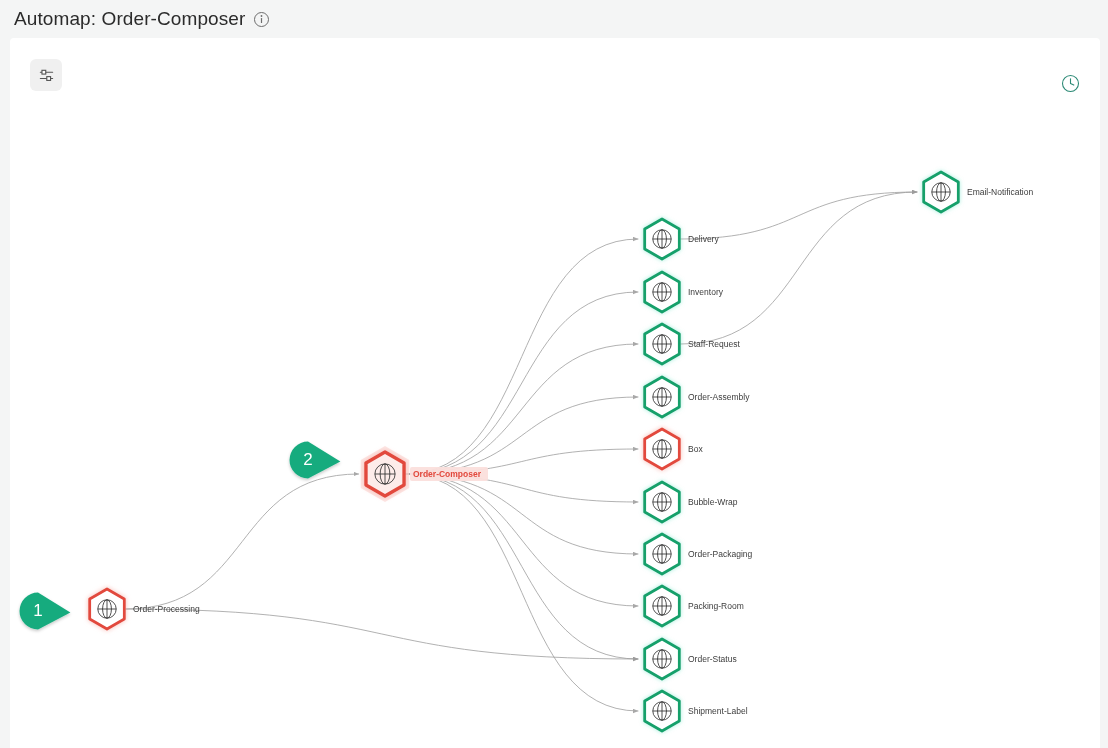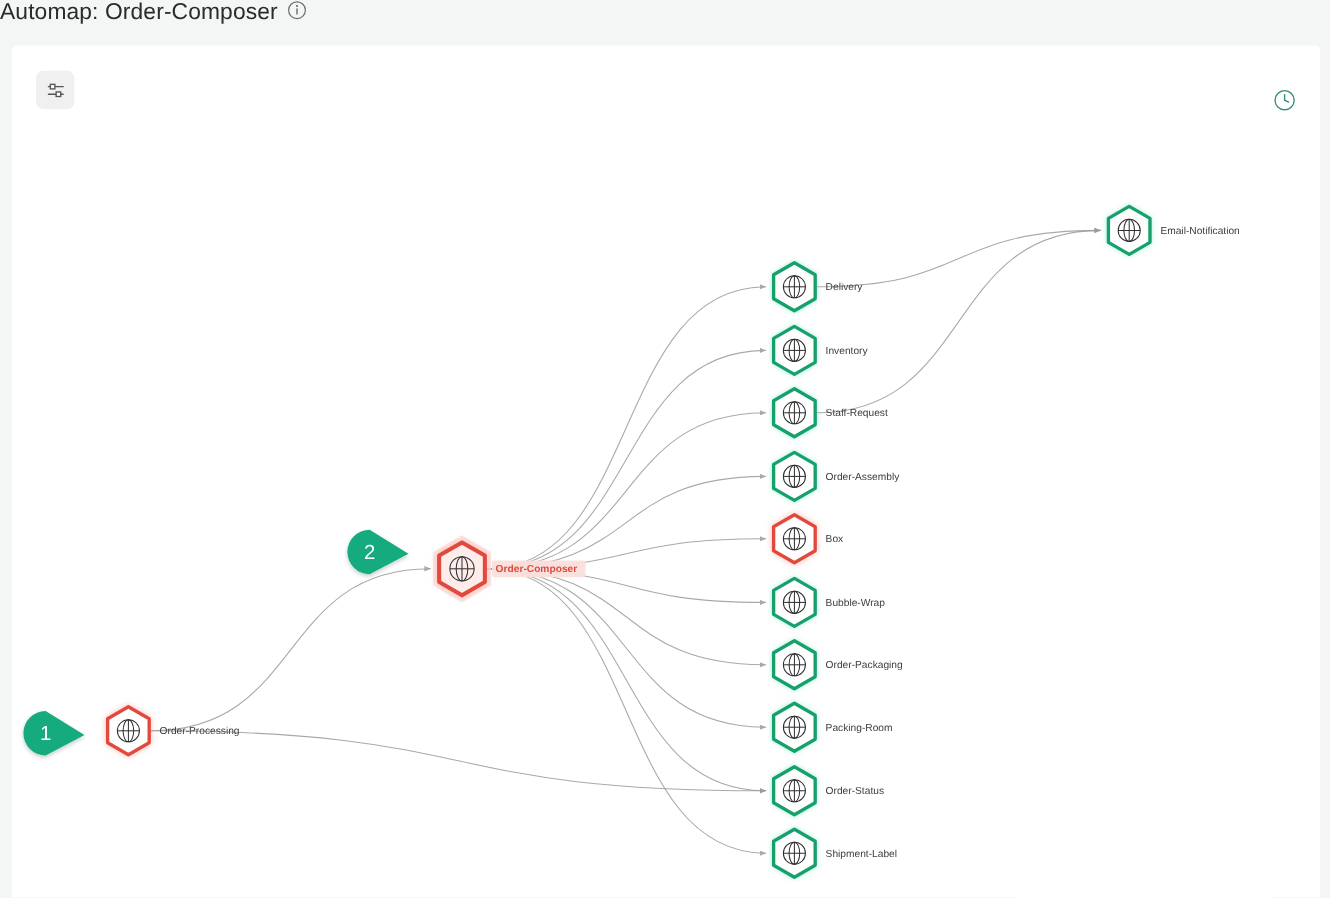--- a/index.html
+++ b/index.html
@@ -16,20 +16,22 @@
     background: #f4f5f5;
   }
 
   
   #header {
     position: absolute;
     left: 0; top: 0;
     width: 903px;
     height: 38px;
     display: flex;
+    align-items: center;
+    padding-left: 14px;
     box-sizing: border-box;
     background: #f4f5f5;
   }
   #page-title {
     font-size: 19px;
     color: #2b2b2b;
     font-weight: 400;
     letter-spacing: 0.1px;
     white-space: nowrap;
   }

